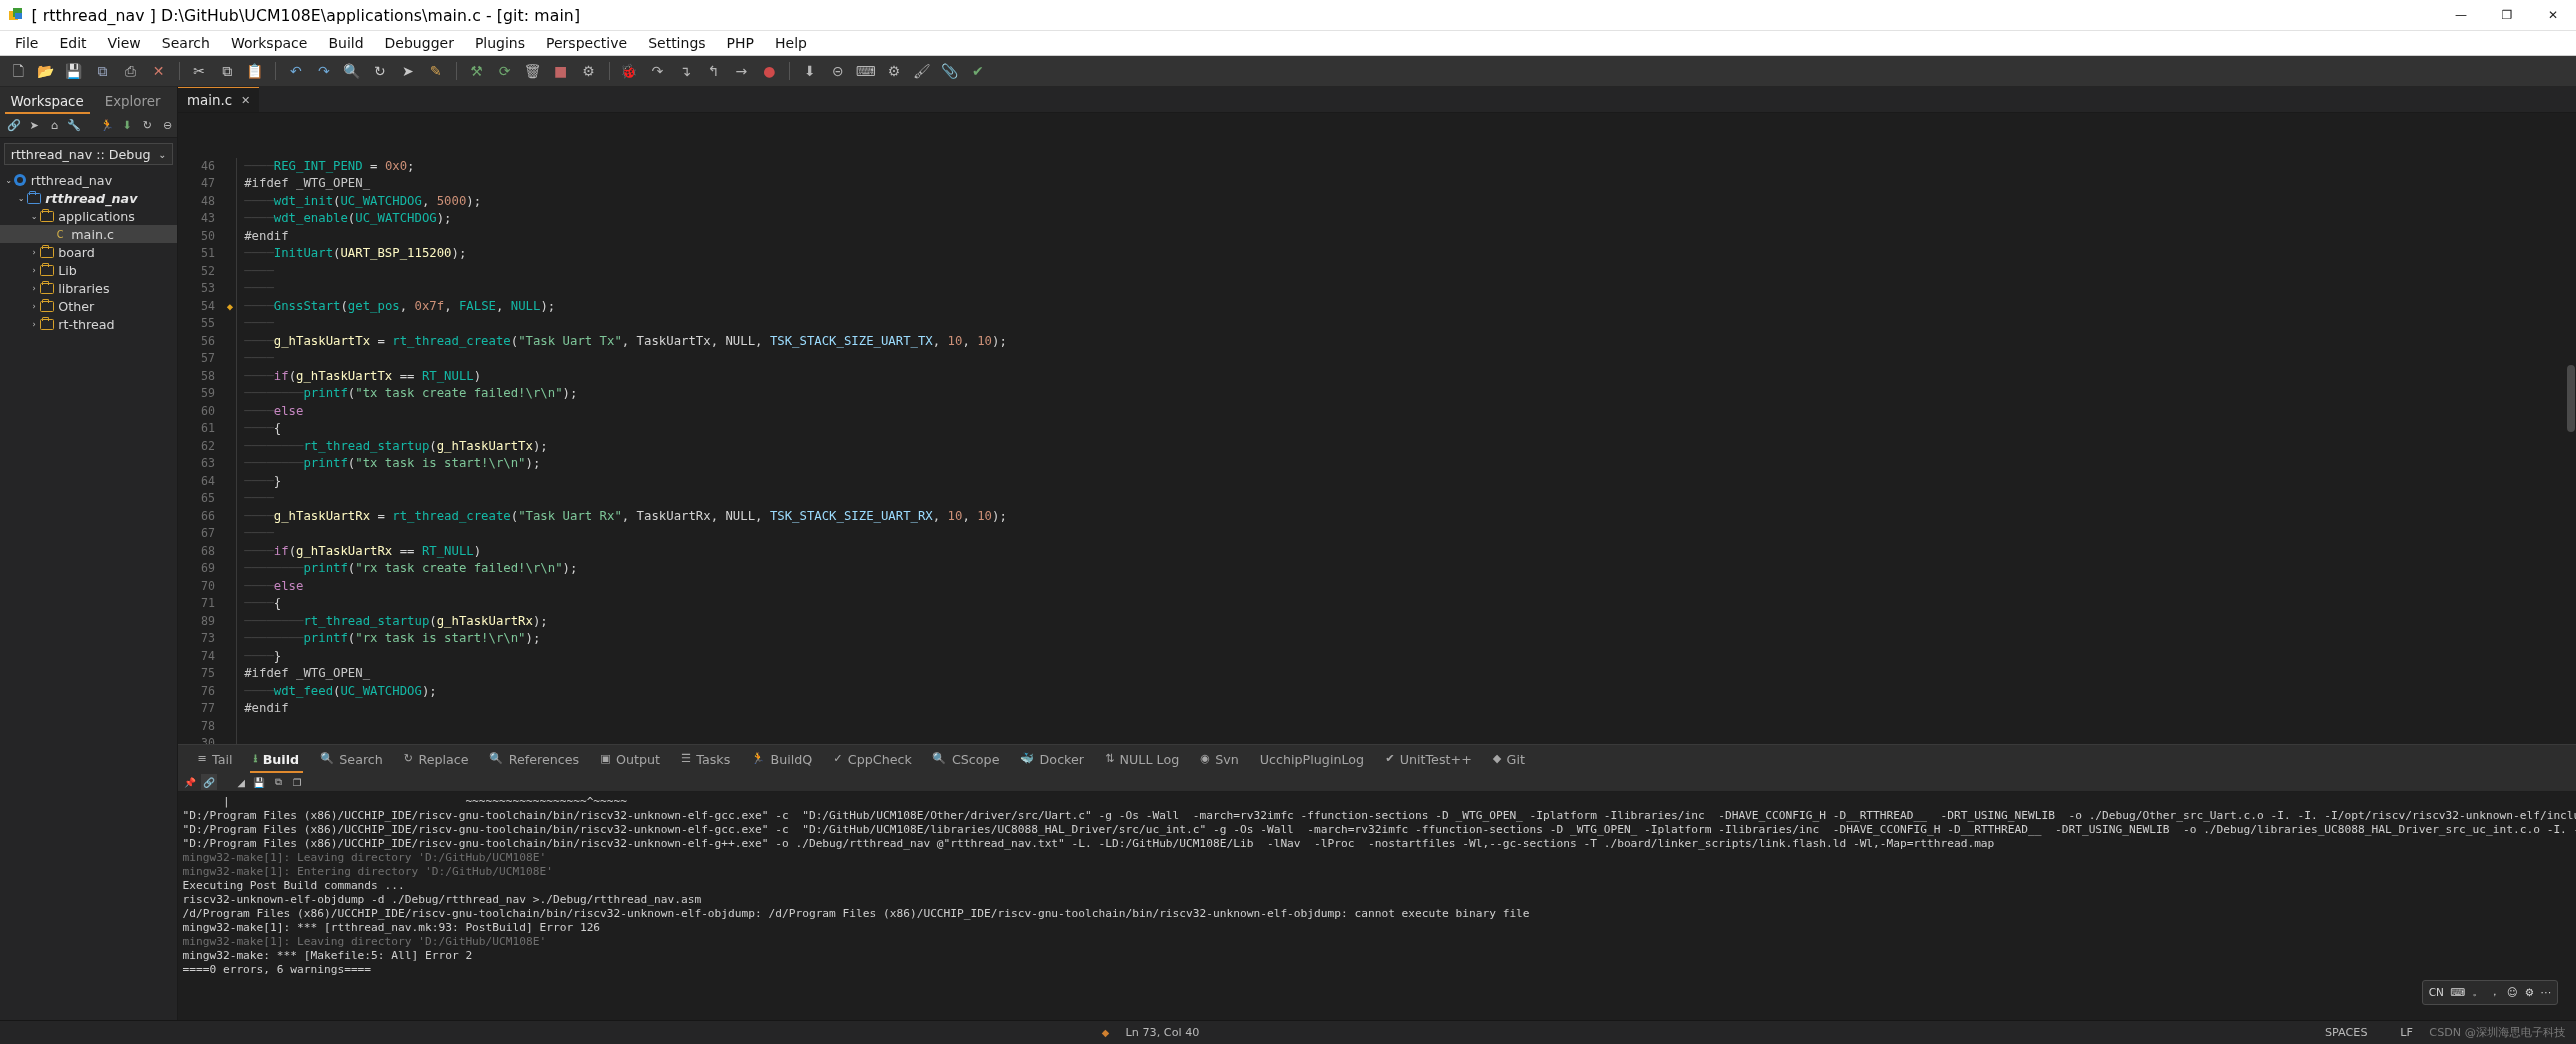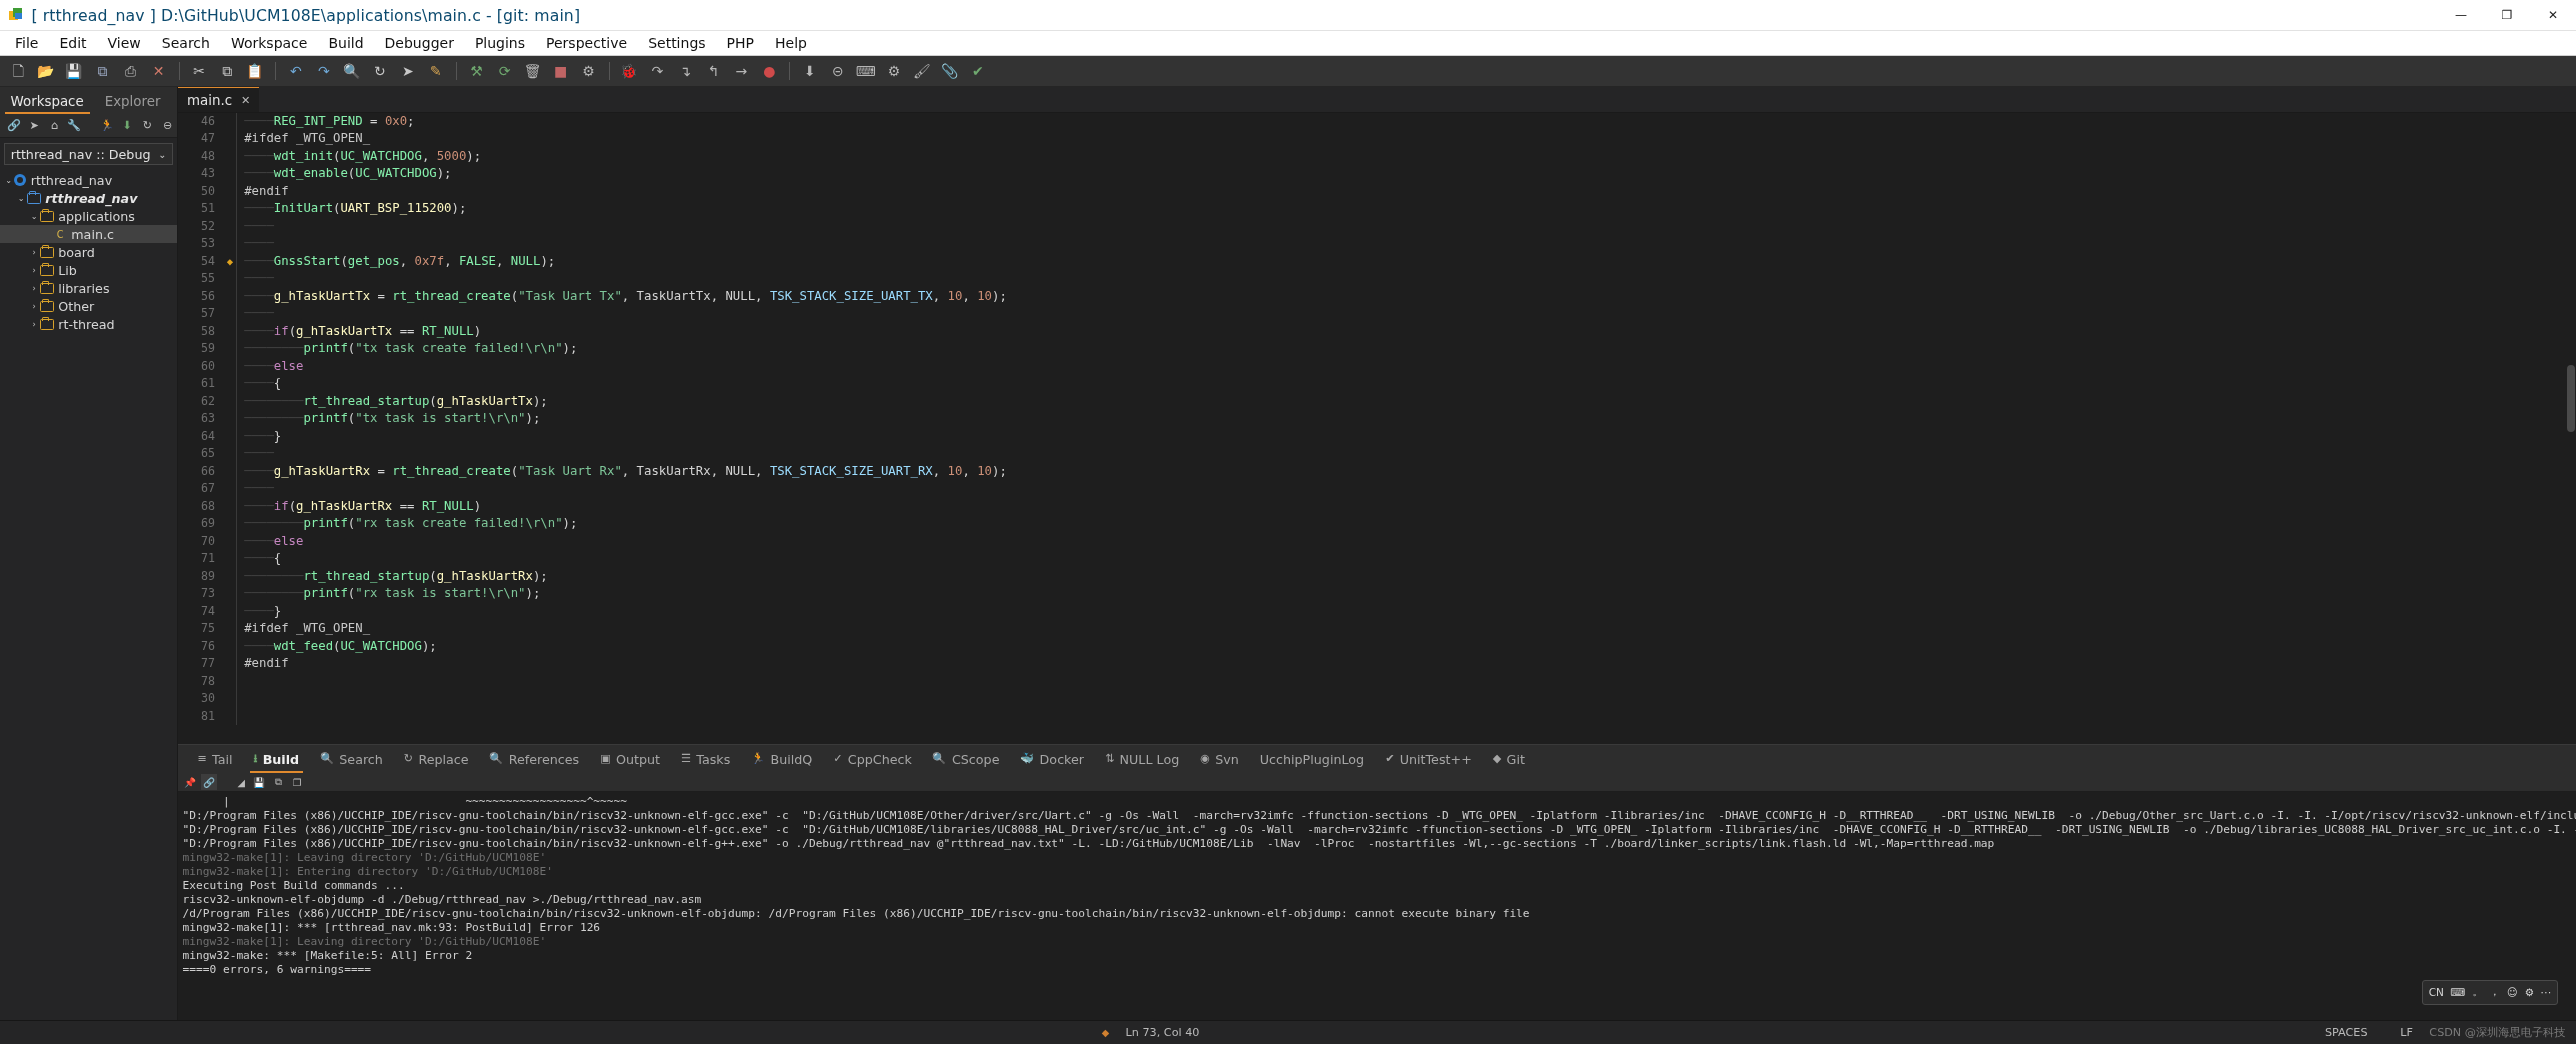--- a/index.html
+++ b/index.html
@@ -16,21 +16,21 @@
     height:31px; background:#ffffff; color:#000;
     display:flex; align-items:center; flex:0 0 31px;
     border-bottom:0.7px solid #e2e2e2;
   }
   .titlebar .app-icon{
     width:13.4px;height:13.4px;margin-left:9px;margin-right:9px;position:relative;flex:0 0 13.4px;
   }
   .titlebar .app-icon .sq1{position:absolute;left:0;top:3px;width:9px;height:9px;background:#f0b21a;}
   .titlebar .app-icon .sq2{position:absolute;left:3.7px;top:0;width:9px;height:9px;background:#3f9c35;}
   .titlebar .app-icon .sq3{position:absolute;left:6px;top:4.5px;width:6.7px;height:6.7px;background:#2d7fd3;}
-  .title-text{ font-size:15.7px; color:#0c4a6e; letter-spacing:0.1px; white-space:nowrap;}
+  .title-text{ font-size:15.7px; color:#000000; letter-spacing:0.1px; white-space:nowrap;}
   .win-btns{ margin-left:auto; display:flex; height:31px; }
   .win-btn{ width:46px; height:31px; display:flex; align-items:center; justify-content:center;
             color:#222; font-size:12px; }
 
   
   .menubar{
     height:25.4px; background:#ffffff; display:flex; align-items:center;
     flex:0 0 25.4px; padding-left:4.5px; border-bottom:0.7px solid #cfcfcf;
   }
   .menu-item{ font-size:14px; color:#111; padding:3px 10.5px; white-space:nowrap; }
@@ -85,30 +85,30 @@
   
   .editorcol{ flex:1 1 auto; display:flex; flex-direction:column; min-width:0; background:#1e1e1e; }
   .edtabs{ height:25.4px; background:#252526; display:flex; align-items:stretch; flex:0 0 25.4px;
            border-bottom:0.7px solid #1a1a1a;}
   .edtab{ display:flex; align-items:center; padding:0 9px; background:#1e1e1e; color:#e4e4e4;
           font-size:13.4px; border-top:1.5px solid #e08a2e; }
   .edtab .x{ margin-left:9px; color:#bbb; font-size:11.2px; }
 
   .editorwrap{ flex:1 1 auto; display:flex; min-height:0; position:relative; overflow:hidden;}
   .code{ flex:1 1 auto; overflow:hidden; position:relative;
-         font-family:"DejaVu Sans Mono","Liberation Mono",monospace; font-size:12.3px; line-height:17.5px;}
+         font-family:"DejaVu Sans Mono","Liberation Mono",monospace; font-size:12.3px; line-height:17.5px;margin-top:45px;}
   .cline{ display:flex; height:17.5px; align-items:center; white-space:pre; }
   .ln{ width:46px; flex:0 0 46px; text-align:right; padding-right:9px; color:#6e6e6e; font-size:11.6px;}
   .bk{ width:12px; flex:0 0 12px; text-align:center; color:#e0a31e; font-size:10.5px; }
   .gut{ width:0.7px; flex:0 0 0.7px; background:#3a3a3a; align-self:stretch; }
   .src{ padding-left:7.5px; color:#d4d4d4; }
   .ind{ color:#3f3f3f; }
   .kw{ color:#c586c0; }
   .pp{ color:#c8c8c8; }
-  .id{ color:#86efac; }
+  .id{ color:#14b8a6; }
   .var{ color:#fef9c3; }
   .num{ color:#ce9178; }
   .str{ color:#7ec699; }
   .mac{ color:#9cdcfe; }
   .con{ color:#d4d4d4; }
   .editor-scroll{ width:10.5px; flex:0 0 10.5px; background:#1e1e1e; position:relative; }
   .editor-scroll .thumb{ position:absolute; left:1.5px; right:1.5px; top:40%; height:67px; background:#4a4a4a; border-radius:4.5px; }
 
   
   .bottom{ flex:0 0 276px; display:flex; flex-direction:column; background:#1e1e1e;

